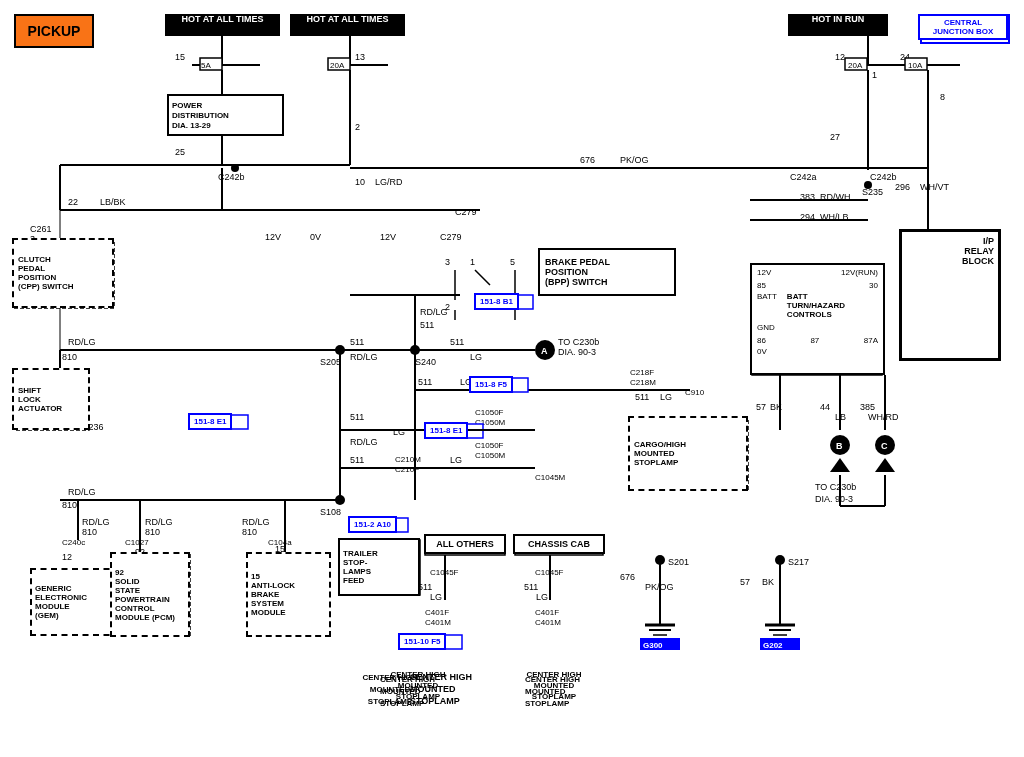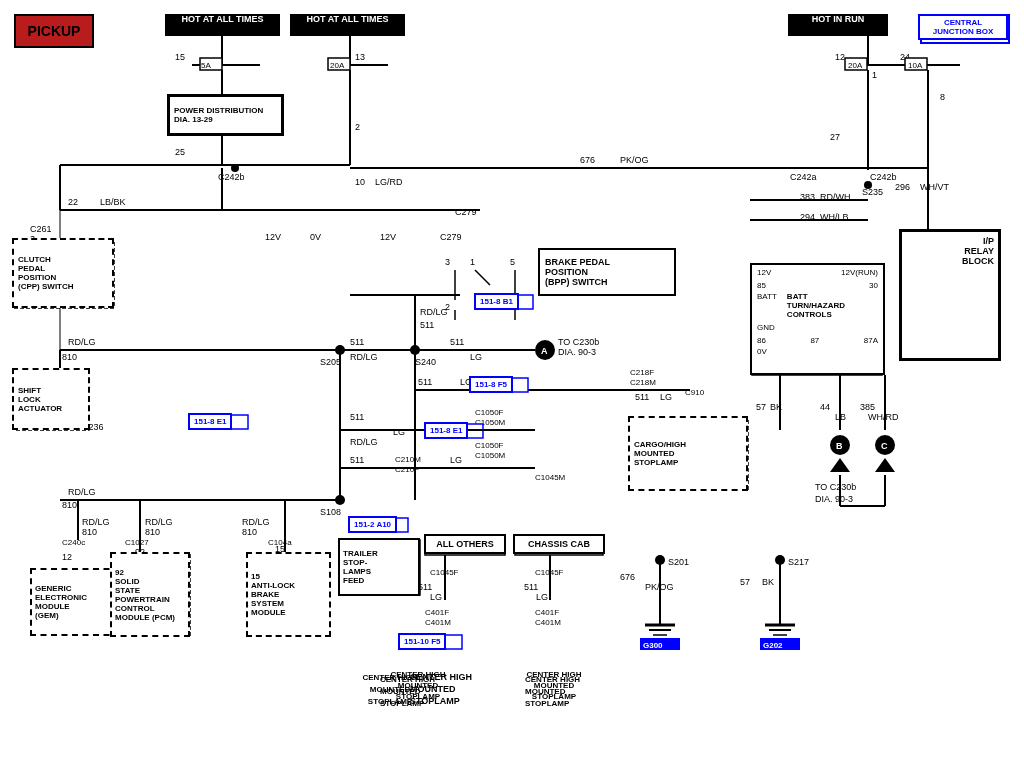--- a/index.html
+++ b/index.html
@@ -44,21 +44,21 @@
       font-size: 9px;
       padding: 0 5px;
       text-align: center;
     }
     .title-box {
       position: absolute;
       border: 2px solid #000;
       font-weight: bold;
       font-size: 14px;
       padding: 4px 8px;
-      background: #b91c1c;
+      background: #f97316;
     }
   </style>
 </head>
 <body>
 
 <div class="diagram-container">
 
 <div class="title-box" style="left:14px;top:14px;width:80px;height:34px;display:flex;align-items:center;justify-content:center;">
   <span>PICKUP</span>
 </div>
@@ -471,23 +471,20 @@
   <text x="420" y="315" font-size="9" font-family="Arial">RD/LG</text>
   <text x="420" y="328" font-size="9" font-family="Arial">511</text>
 
   <line x1="415" y1="295" x2="460" y2="295" stroke="#000" stroke-width="2"></line>
   <line x1="350" y1="295" x2="415" y2="295" stroke="#000" stroke-width="2"></line>
 
   <line x1="60" y1="350" x2="60" y2="210" stroke="#000" stroke-width="1"></line>
 
 </svg>
 
-<div style="position:absolute;left:168px;top:95px;width:115px;height:40px;border:2px solid #000;background:#fff;display:flex;flex-direction:column;justify-content:center;padding:2px 4px;">
-  <span style="font-size:8px;font-weight:bold;font-family:Arial;">POWER DISTRIBUTION DIA. 13-29</span>
-</div>
 
 <div style="position:absolute;left:538px;top:248px;width:138px;height:48px;border:2px solid #000;background:#fff;display:flex;flex-direction:column;justify-content:center;padding:2px 5px;">
   <span style="font-size:9px;font-weight:bold;font-family:Arial;">BRAKE PEDAL</span>
   <span style="font-size:9px;font-weight:bold;font-family:Arial;">POSITION</span>
   <span style="font-size:9px;font-weight:bold;font-family:Arial;">(BPP) SWITCH</span>
 </div>
 
 <div class="box-label-blue" style="left:474px;top:293px;">
   <span>151-8 B1</span>
 </div>

